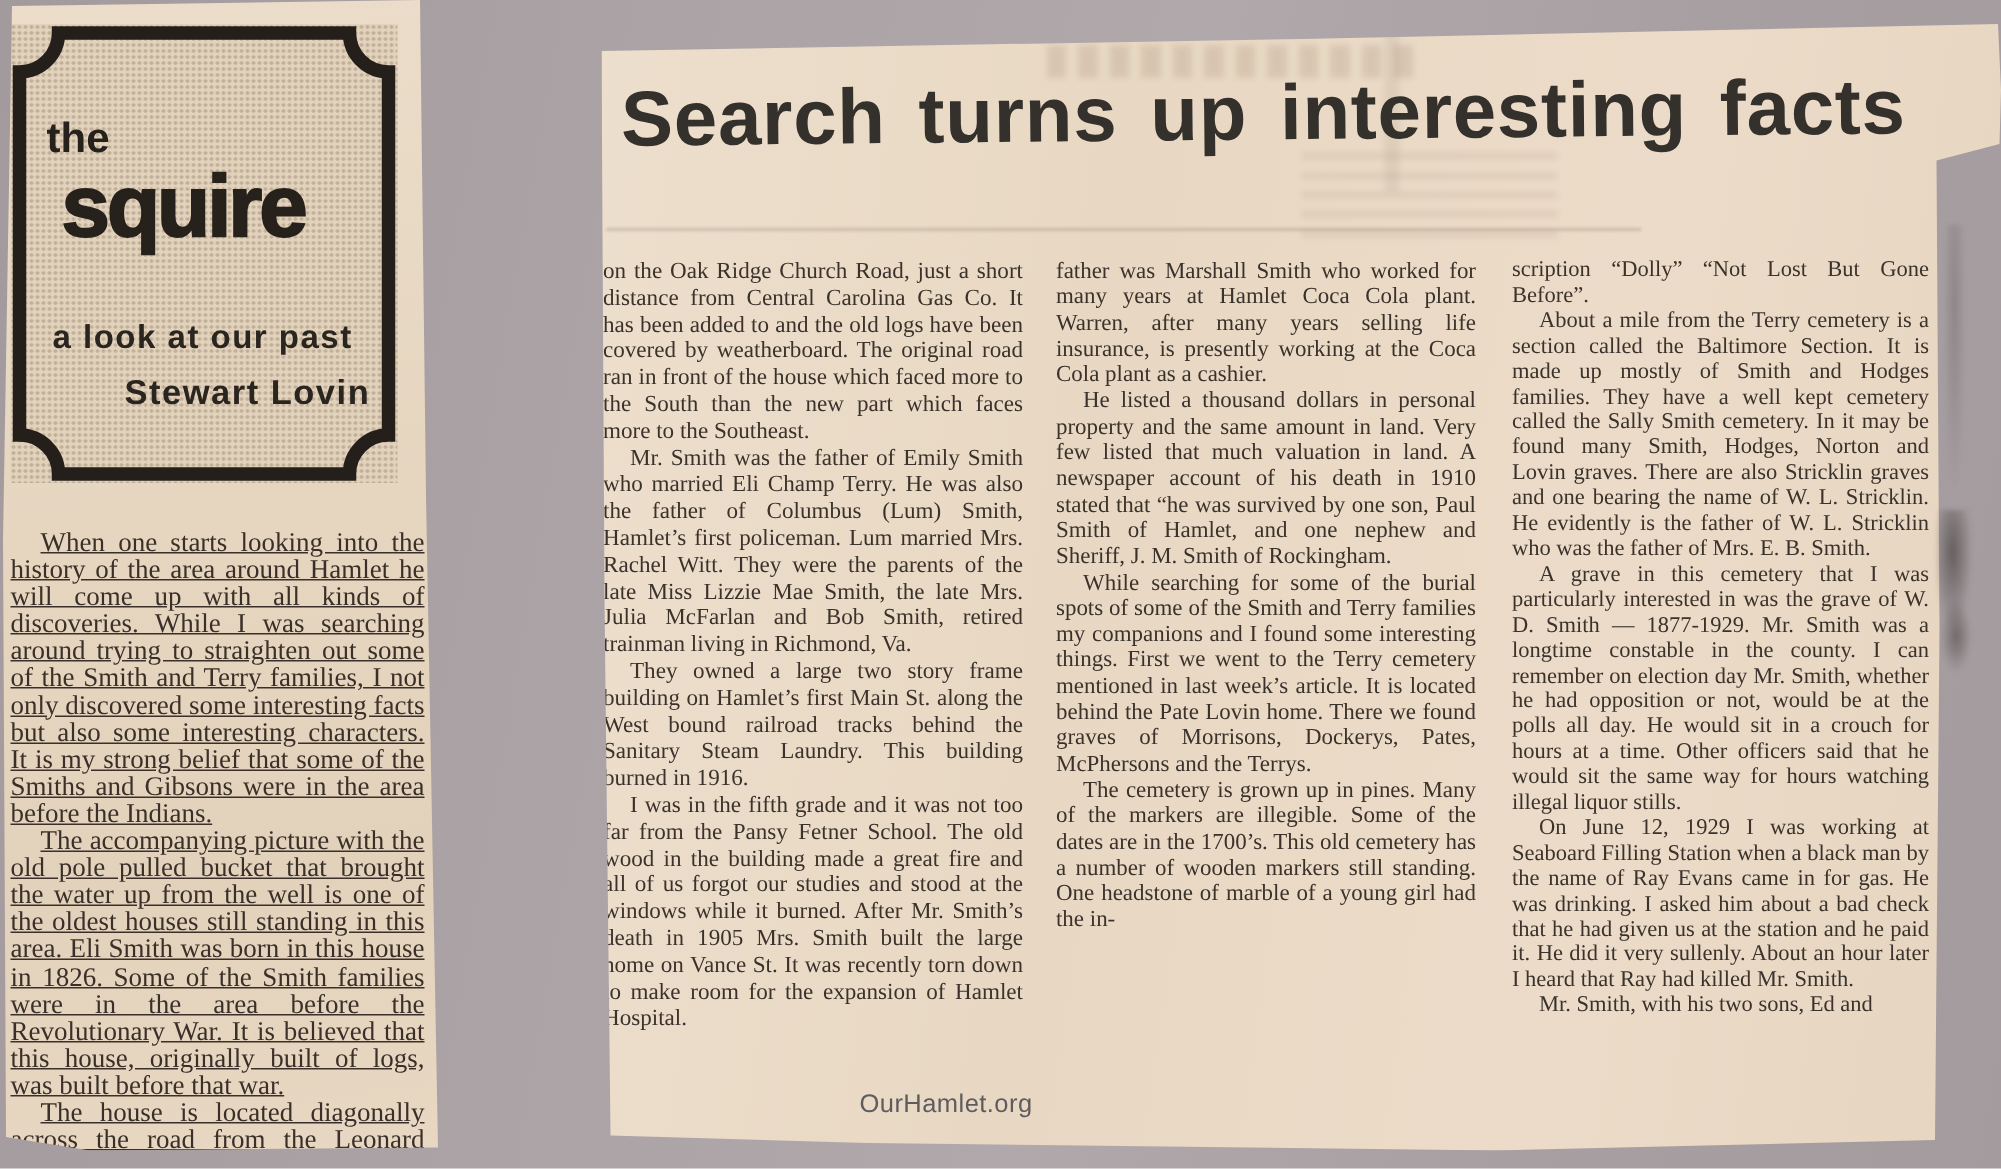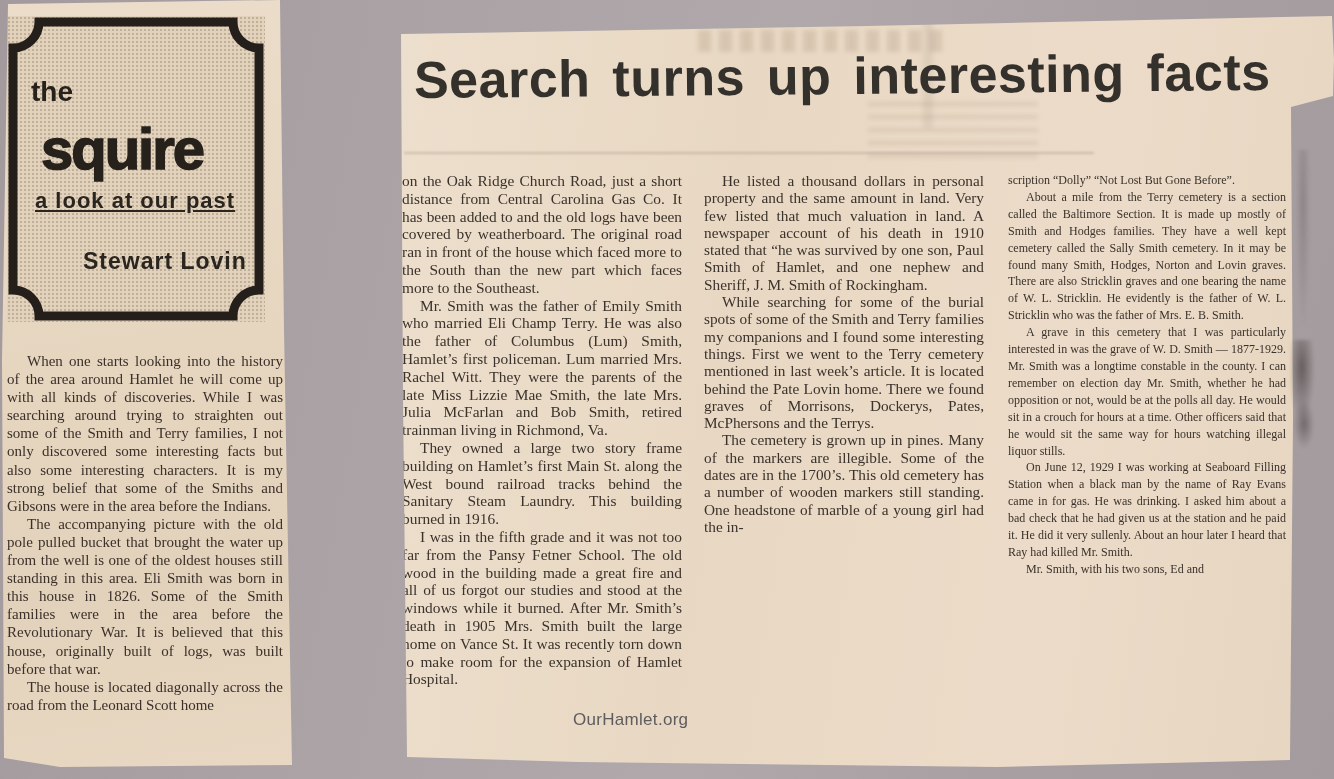--- a/index.html
+++ b/index.html
@@ -17,25 +17,25 @@
     filter:drop-shadow(2px 3px 4px rgba(45,40,42,.45));
   }
   .squire{
     position:absolute;left:7px;top:16px;width:258px;height:306px;
     background-color:#e2d2bb;
     background-image:radial-gradient(rgba(110,95,75,.30) 1px, transparent 1.3px);
     background-size:4px 4px;
   }
   .squire svg{position:absolute;left:0;top:0;}
   .logo-the{position:absolute;left:24px;top:60px;font:bold 28px "Liberation Sans",sans-serif;color:#27211c;letter-spacing:0px;}
-  .logo-squire{position:absolute;left:34px;top:99px;font:bold 58px "Liberation Sans",sans-serif;color:#27211c;letter-spacing:-2px;-webkit-text-stroke:1.5px #27211c;}
-  .logo-tag{position:absolute;left:28px;top:172px;font:bold 22px "Liberation Sans",sans-serif;color:#2b251f;letter-spacing:1px;text-decoration:underline;}
+  .logo-squire{position:absolute;left:34px;top:88px;font:bold 58px "Liberation Sans",sans-serif;color:#27211c;letter-spacing:-2px;-webkit-text-stroke:1.5px #27211c;}
+  .logo-tag{position:absolute;left:28px;top:196px;font:bold 22px "Liberation Sans",sans-serif;color:#2b251f;letter-spacing:1px;}
   .logo-byline{position:absolute;left:76px;top:232px;font:bold 23px "Liberation Sans",sans-serif;color:#2b251f;letter-spacing:1px;}
   .ltext{position:absolute;left:7px;top:352px;width:276px;}
-  .ltext p{margin:0;text-indent:20px;text-align:justify;font-size:15px;line-height:18.1px;color:#3a3029;}
+  .ltext p{margin:0;text-indent:20px;text-align:justify;font-size:18px;line-height:18.1px;color:#3a3029;text-decoration:underline;}
   
   .main-clip{
     left:398px;top:0;width:936px;height:772px;
     background:linear-gradient(98deg,#eddfcd 0%,#e8d8c3 35%,#ebdbc8 70%,#e6d5c0 100%);
     clip-path:polygon(3px 34px,470px 26px,934px 16px,936px 60px,935px 96px,893px 107px,895px 420px,892px 760px,600px 767px,180px 762px,9px 757px,5px 400px);
     filter:drop-shadow(2px 3px 5px rgba(45,40,42,.45));
   }
   .headline{
     position:absolute;left:16px;top:46px;
     font:bold 52px "Liberation Sans",sans-serif;color:#34302c;
@@ -51,23 +51,23 @@
   .b3{left:525px;top:8px;width:10px;height:120px;background:rgba(110,95,80,.12);}
   .cols{position:absolute;left:4px;top:172px;width:884px;display:flex;}
   .col{color:#3a322b;}
   .col p{margin:0;text-indent:18px;text-align:justify;}
   .col p.cont{text-indent:0;}
   .col1{width:280px;margin-right:22px;}
   .col1 p{font-size:15.4px;line-height:17.8px;}
   .col2{width:280px;margin-right:24px;}
   .col2 p{font-size:15.3px;line-height:17.3px;}
   .col3{width:278px;}
-  .col3 p{font-size:12px;line-height:16.9px;}
+  .col3 p{font-size:15px;line-height:16.9px;}
   .watermark{
-    position:absolute;left:175px;top:710px;
+    position:absolute;left:175px;top:726px;
     font:17px "Liberation Sans",sans-serif;color:#4b4b4f;opacity:.88;letter-spacing:.3px;
   }
   
   .stain{position:absolute;filter:blur(1.5px);}
   .s1{left:1291px;top:340px;width:24px;height:80px;
       background:radial-gradient(ellipse at 45% 35%,rgba(50,44,40,.55),rgba(50,44,40,0) 70%);}
   .s2{left:1294px;top:400px;width:20px;height:48px;
       background:radial-gradient(ellipse at 50% 50%,rgba(50,44,40,.45),rgba(50,44,40,0) 72%);}
   .s3{left:1296px;top:150px;width:14px;height:180px;
       background:radial-gradient(ellipse at 50% 30%,rgba(60,52,46,.22),rgba(60,52,46,0) 70%);}
@@ -99,20 +99,21 @@
   <div class="headline">Search turns up interesting facts</div>
   <div class="crease"></div>
   <div class="cols">
     <div class="col col1">
       <p class="cont">on the Oak Ridge Church Road, just a short distance from Central Carolina Gas Co. It has been added to and the old logs have been covered by weatherboard. The original road ran in front of the house which faced more to the South than the new part which faces more to the Southeast.</p>
       <p>Mr. Smith was the father of Emily Smith who married Eli Champ Terry. He was also the father of Columbus (Lum) Smith, Hamlet’s first policeman. Lum married Mrs. Rachel Witt. They were the parents of the late Miss Lizzie Mae Smith, the late Mrs. Julia McFarlan and Bob Smith, retired trainman living in Richmond, Va.</p>
       <p>They owned a large two story frame building on Hamlet’s first Main St. along the West bound railroad tracks behind the Sanitary Steam Laundry. This building burned in 1916.</p>
       <p>I was in the fifth grade and it was not too far from the Pansy Fetner School. The old wood in the building made a great fire and all of us forgot our studies and stood at the windows while it burned. After Mr. Smith’s death in 1905 Mrs. Smith built the large home on Vance St. It was recently torn down to make room for the expansion of Hamlet Hospital.</p>
     </div>
     <div class="col col2">
+      <p class="cont">father was Marshall Smith who worked for many years at Hamlet Coca Cola plant. Warren, after many years selling life insurance, is presently working at the Coca Cola plant as a cashier.</p>
       <p>He listed a thousand dollars in personal property and the same amount in land. Very few listed that much valuation in land. A newspaper account of his death in 1910 stated that “he was survived by one son, Paul Smith of Hamlet, and one nephew and Sheriff, J. M. Smith of Rockingham.</p>
       <p>While searching for some of the burial spots of some of the Smith and Terry families my companions and I found some interesting things. First we went to the Terry cemetery mentioned in last week’s article. It is located behind the Pate Lovin home. There we found graves of Morrisons, Dockerys, Pates, McPhersons and the Terrys.</p>
       <p>The cemetery is grown up in pines. Many of the markers are illegible. Some of the dates are in the 1700’s. This old cemetery has a number of wooden markers still standing. One headstone of marble of a young girl had the in-</p>
     </div>
     <div class="col col3">
       <p class="cont">scription “Dolly” “Not Lost But Gone Before”.</p>
       <p>About a mile from the Terry cemetery is a section called the Baltimore Section. It is made up mostly of Smith and Hodges families. They have a well kept cemetery called the Sally Smith cemetery. In it may be found many Smith, Hodges, Norton and Lovin graves. There are also Stricklin graves and one bearing the name of W. L. Stricklin. He evidently is the father of W. L. Stricklin who was the father of Mrs. E. B. Smith.</p>
       <p>A grave in this cemetery that I was particularly interested in was the grave of W. D. Smith — 1877-1929. Mr. Smith was a longtime constable in the county. I can remember on election day Mr. Smith, whether he had opposition or not, would be at the polls all day. He would sit in a crouch for hours at a time. Other officers said that he would sit the same way for hours watching illegal liquor stills.</p>
       <p>On June 12, 1929 I was working at Seaboard Filling Station when a black man by the name of Ray Evans came in for gas. He was drinking. I asked him about a bad check that he had given us at the station and he paid it. He did it very sullenly. About an hour later I heard that Ray had killed Mr. Smith.</p>
       <p>Mr. Smith, with his two sons, Ed and</p>

